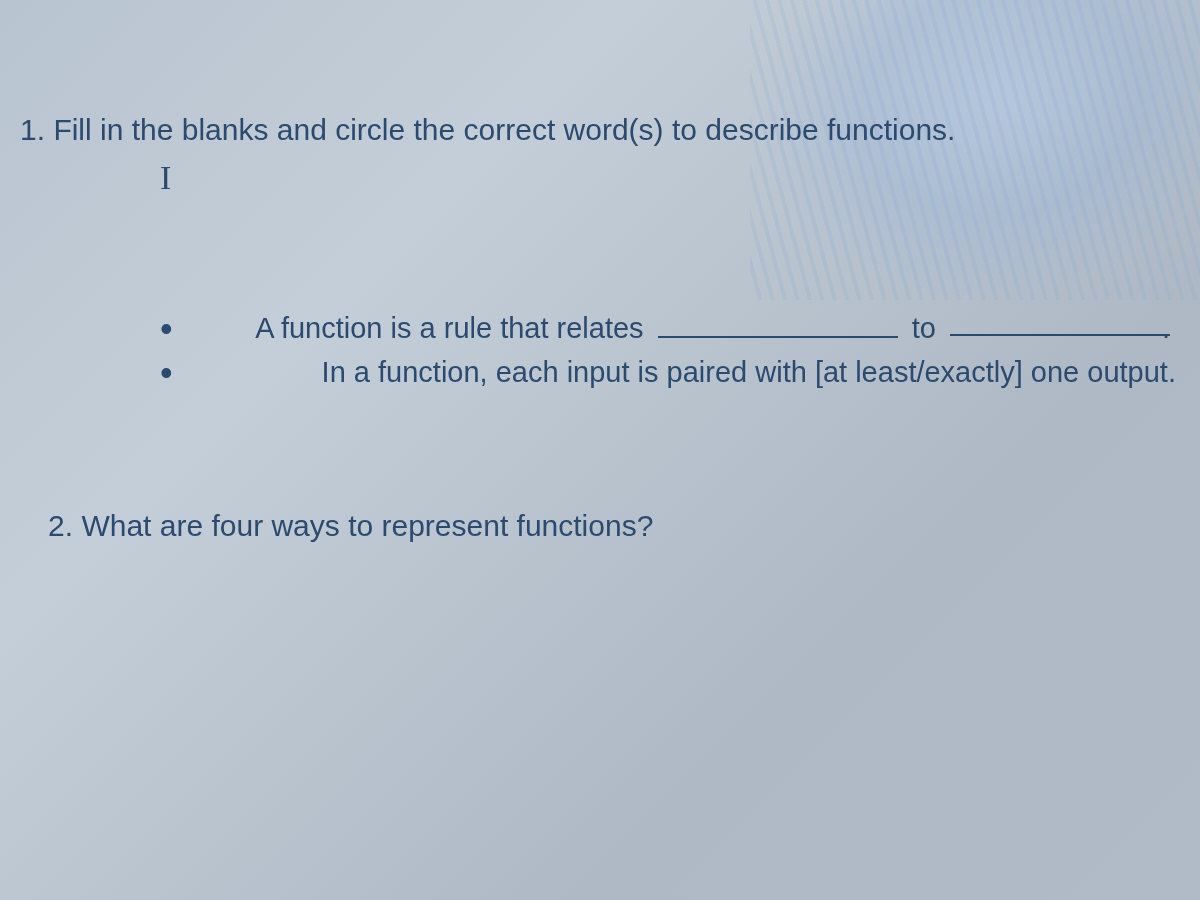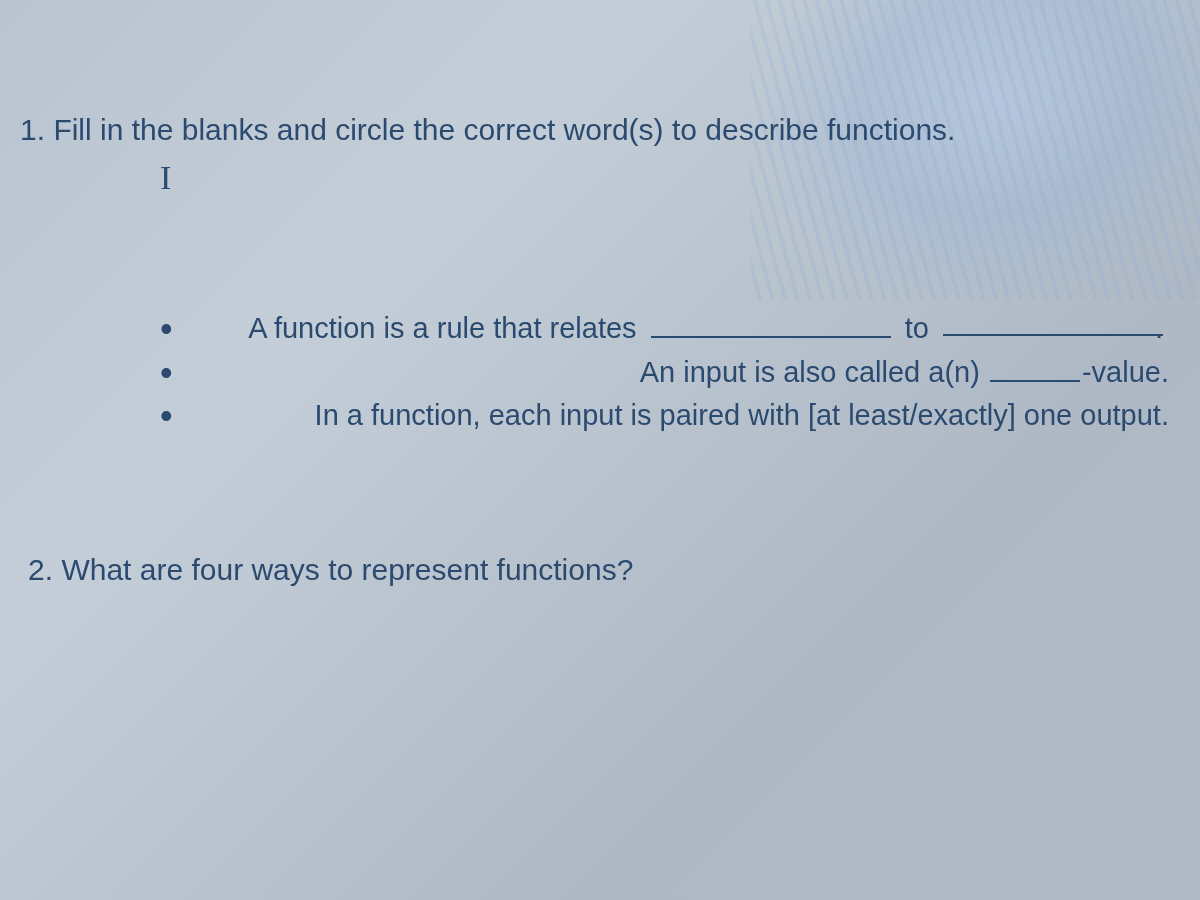--- a/index.html
+++ b/index.html
@@ -35,21 +35,21 @@
       background: repeating-linear-gradient(
         75deg,
         transparent,
         transparent 8px,
         rgba(120,160,210,0.15) 8px,
         rgba(120,160,210,0.15) 12px
       );
       pointer-events: none;
     }
     .content {
-      padding: 110px 31px 0 20px;
+      padding: 110px 24px 0 20px;
       position: relative;
       z-index: 1;
     }
     .question-1 {
       font-size: 30px;
       color: #2b4a6f;
       margin-bottom: 10px;
       line-height: 1.3;
     }
     .cursor-mark {
@@ -105,21 +105,21 @@
       vertical-align: baseline;
       margin: 0 6px;
     }
     .blank-end-dot::after{
       content:".";
     }
     .question-2 {
       font-size: 30px;
       color: #2b4a6f;
       margin-top: 115px;
-      margin-left: 8px;
+      margin-left: 28px;
     }
   </style>
 </head>
 <body>
 
 <div class="glare"></div>
 <div class="glare-lines"></div>
 
 <div class="content">
   <div class="question-1">
@@ -129,24 +129,20 @@
   <div class="cursor-mark">I</div>
 
   <ul class="bullet-list">
     <li>
       <span>A function is a rule that relates</span>
       <span class="blank-long"></span>
       <span>to</span>
       <span class="blank-end blank-end-dot"></span>
     </li>
     <li>
-      <span>An input is also called a(n)</span>
-      <span class="blank-short"></span><span>-value.</span>
-    </li>
-    <li>
       <span>In a function, each input is paired with [at least/exactly] one output.</span>
     </li>
   </ul>
 
   <div class="question-2">
     <span>2.</span>
     <span>What are four ways to represent functions?</span>
   </div>
 </div>
 

